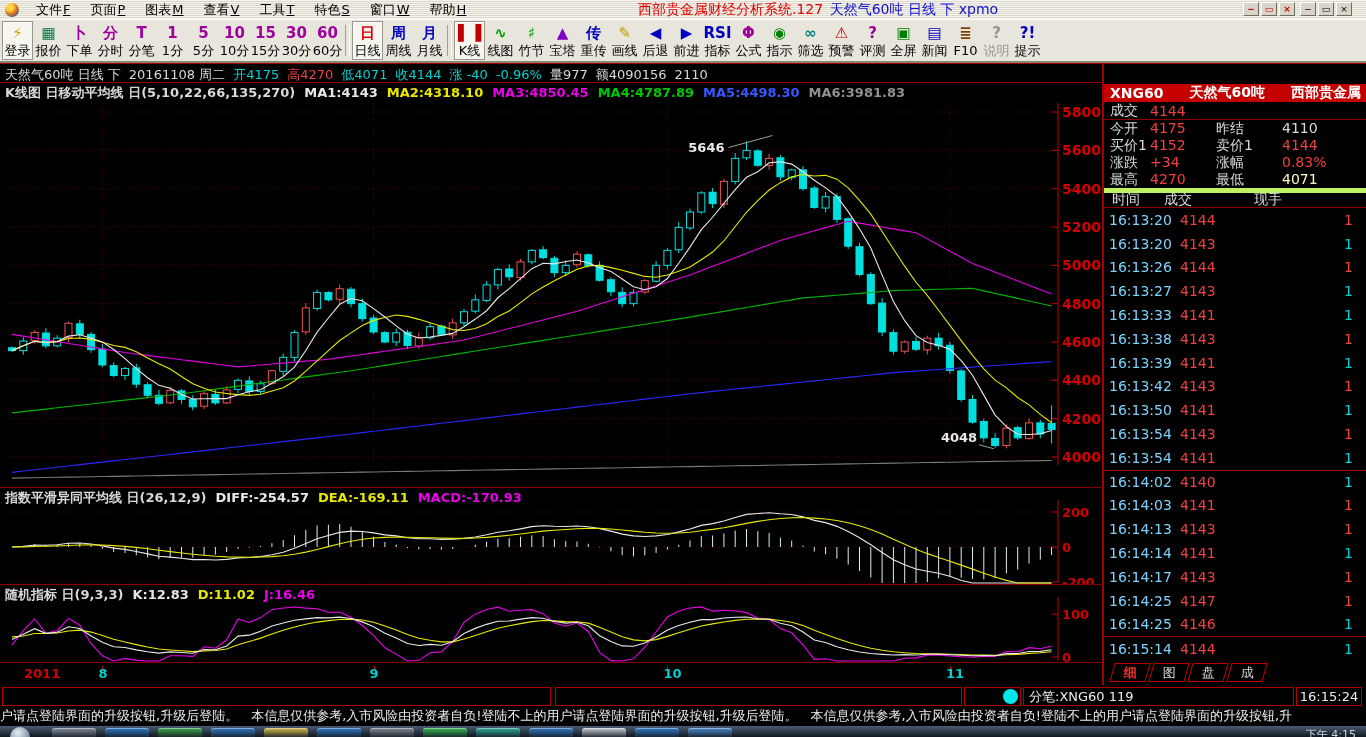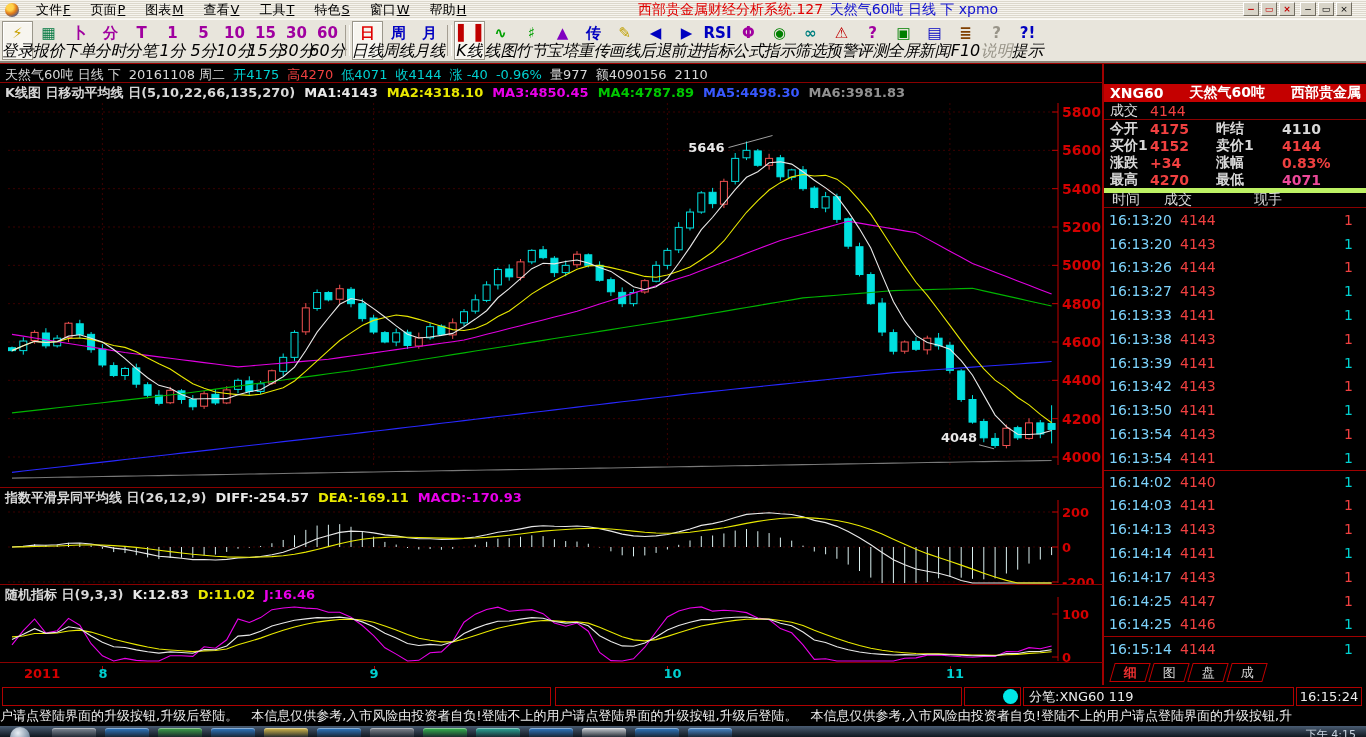--- a/index.html
+++ b/index.html
@@ -22,21 +22,21 @@
   .wg1{left:1243px;} .wg2{left:1300px;}
   .wbtn{width:16px;height:14px;background:#d8d4c8;border:1px solid;border-color:#fff #706c60 #706c60 #fff;
     font-size:9px;line-height:12px;text-align:center;color:#000;}
   .wg1 .wbtn{color:#c00000;font-weight:bold;}
 
   
   .toolbar{position:absolute;top:19px;left:0;width:1366px;height:44px;background:#e8e5dc;
     border-top:1px solid #fbfaf6;border-bottom:2px solid #8a8478;display:flex;align-items:stretch;padding:1px 0 1px 2px;}
   .tbtn{width:31px;display:flex;flex-direction:column;align-items:center;justify-content:center;flex:0 0 auto;}
   .tglyph{height:21px;line-height:21px;font-size:15px;font-weight:bold;}
-  .tlabel{font-size:16px;line-height:14px;color:#000;font-style:italic;}
+  .tlabel{font-size:13px;line-height:14px;color:#000;}
   .tbtn.act{border:1px solid #9a968a;background:#f7f5ef;box-shadow:inset 1px 1px 0 #fff;}
   .tbtn.dis .tlabel{color:#989488;}
   .tsep{width:5px;margin:4px 2px;border-left:1px solid #a49e92;border-right:1px solid #fbfaf6;flex:0 0 auto;}
 
   
   .main{position:absolute;top:63px;left:0;width:1366px;height:621px;background:#000;border-top:1px solid #a00000;}
   .chartcol{position:absolute;left:0;top:0;width:1103px;height:621px;border-right:1px solid #a00000;}
   .chead{position:absolute;top:2px;left:5px;height:16px;font-size:13px;}
   .seg{margin-right:8px;}
   .sect{position:absolute;left:0;width:1103px;font-weight:bold;}
@@ -49,21 +49,21 @@
   .xaxis{top:599px;height:21px;}
   .xaxis span{position:absolute;top:3px;font-size:13px;}
   .xtick{position:absolute;top:0;width:1px;height:4px;background:#c00000;}
 
   
   .quotecol{position:absolute;left:1103px;top:0;width:263px;height:621px;border-left:1px solid #a00000;font-size:14px;color:#d8d8d8;}
   .qbanner{position:absolute;top:20px;left:0;width:263px;height:18px;background:#c40000;color:#fff;
     font-weight:bold;display:flex;justify-content:space-between;padding:0 6px;align-items:center;font-size:14px;}
   .qlast{position:absolute;top:38px;left:0;width:263px;height:18px;display:flex;align-items:center;border-bottom:1px solid #8a0000;}
   .qrows{position:absolute;top:56px;left:0;width:263px;}
-  .qrow{display:flex;height:17px;align-items:center;font-weight:bold;}
+  .qrow{display:flex;height:17px;align-items:flex-start;}
   .ql1{width:46px;padding-left:6px;} .qv1{width:66px;} .ql2{width:66px;} .qv2{flex:1;}
   .qthead{position:absolute;top:124px;left:0;width:312px;height:20px;border-top:5px solid #bef264;border-bottom:1px solid #8a0000;
     display:flex;align-items:center;}
   .qth1{width:60px;padding-left:8px;} .qth2{width:90px;} .qth3{flex:1;}
   .ticklist{position:absolute;top:144px;left:0;width:263px;height:453px;}
   .trow{height:23.8px;display:flex;align-items:center;}
   .trow.sep{border-top:1px solid #a00000;}
   .ttime{width:76px;padding-left:5px;color:#7dd3fc;} .tprice{width:72px;color:#f04040;}
   .tvol{flex:1;text-align:right;padding-right:14px;}
   .qtabs{position:absolute;top:597px;left:0;width:263px;height:24px;display:flex;gap:3px;padding:2px 0 0 8px;}
@@ -653,21 +653,21 @@
           <div class="qrow">
             <span class="ql1" style="color: rgb(216, 216, 216);">涨跌</span>
             <span class="qv1" style="color: rgb(240, 64, 64);">+34</span>
             <span class="ql2" style="color: rgb(216, 216, 216);">涨幅</span>
             <span class="qv2" style="color: rgb(240, 64, 64);">0.83%</span>
           </div>
           <div class="qrow">
             <span class="ql1" style="color: rgb(216, 216, 216);">最高</span>
             <span class="qv1" style="color: rgb(240, 64, 64);">4270</span>
             <span class="ql2" style="color: rgb(216, 216, 216);">最低</span>
-            <span class="qv2" style="color: #ec4899;">4071</span>
+            <span class="qv2" style="color: #fef9c3;">4071</span>
           </div>
         </div>
       <div class="qthead">
         <span class="qth1">时间</span>
         <span class="qth2">成交</span>
         <span class="qth3">现手</span>
       </div>
       <div class="ticklist" id="ticklist">
           <div class="trow">
             <span class="ttime">16:13:20</span>

